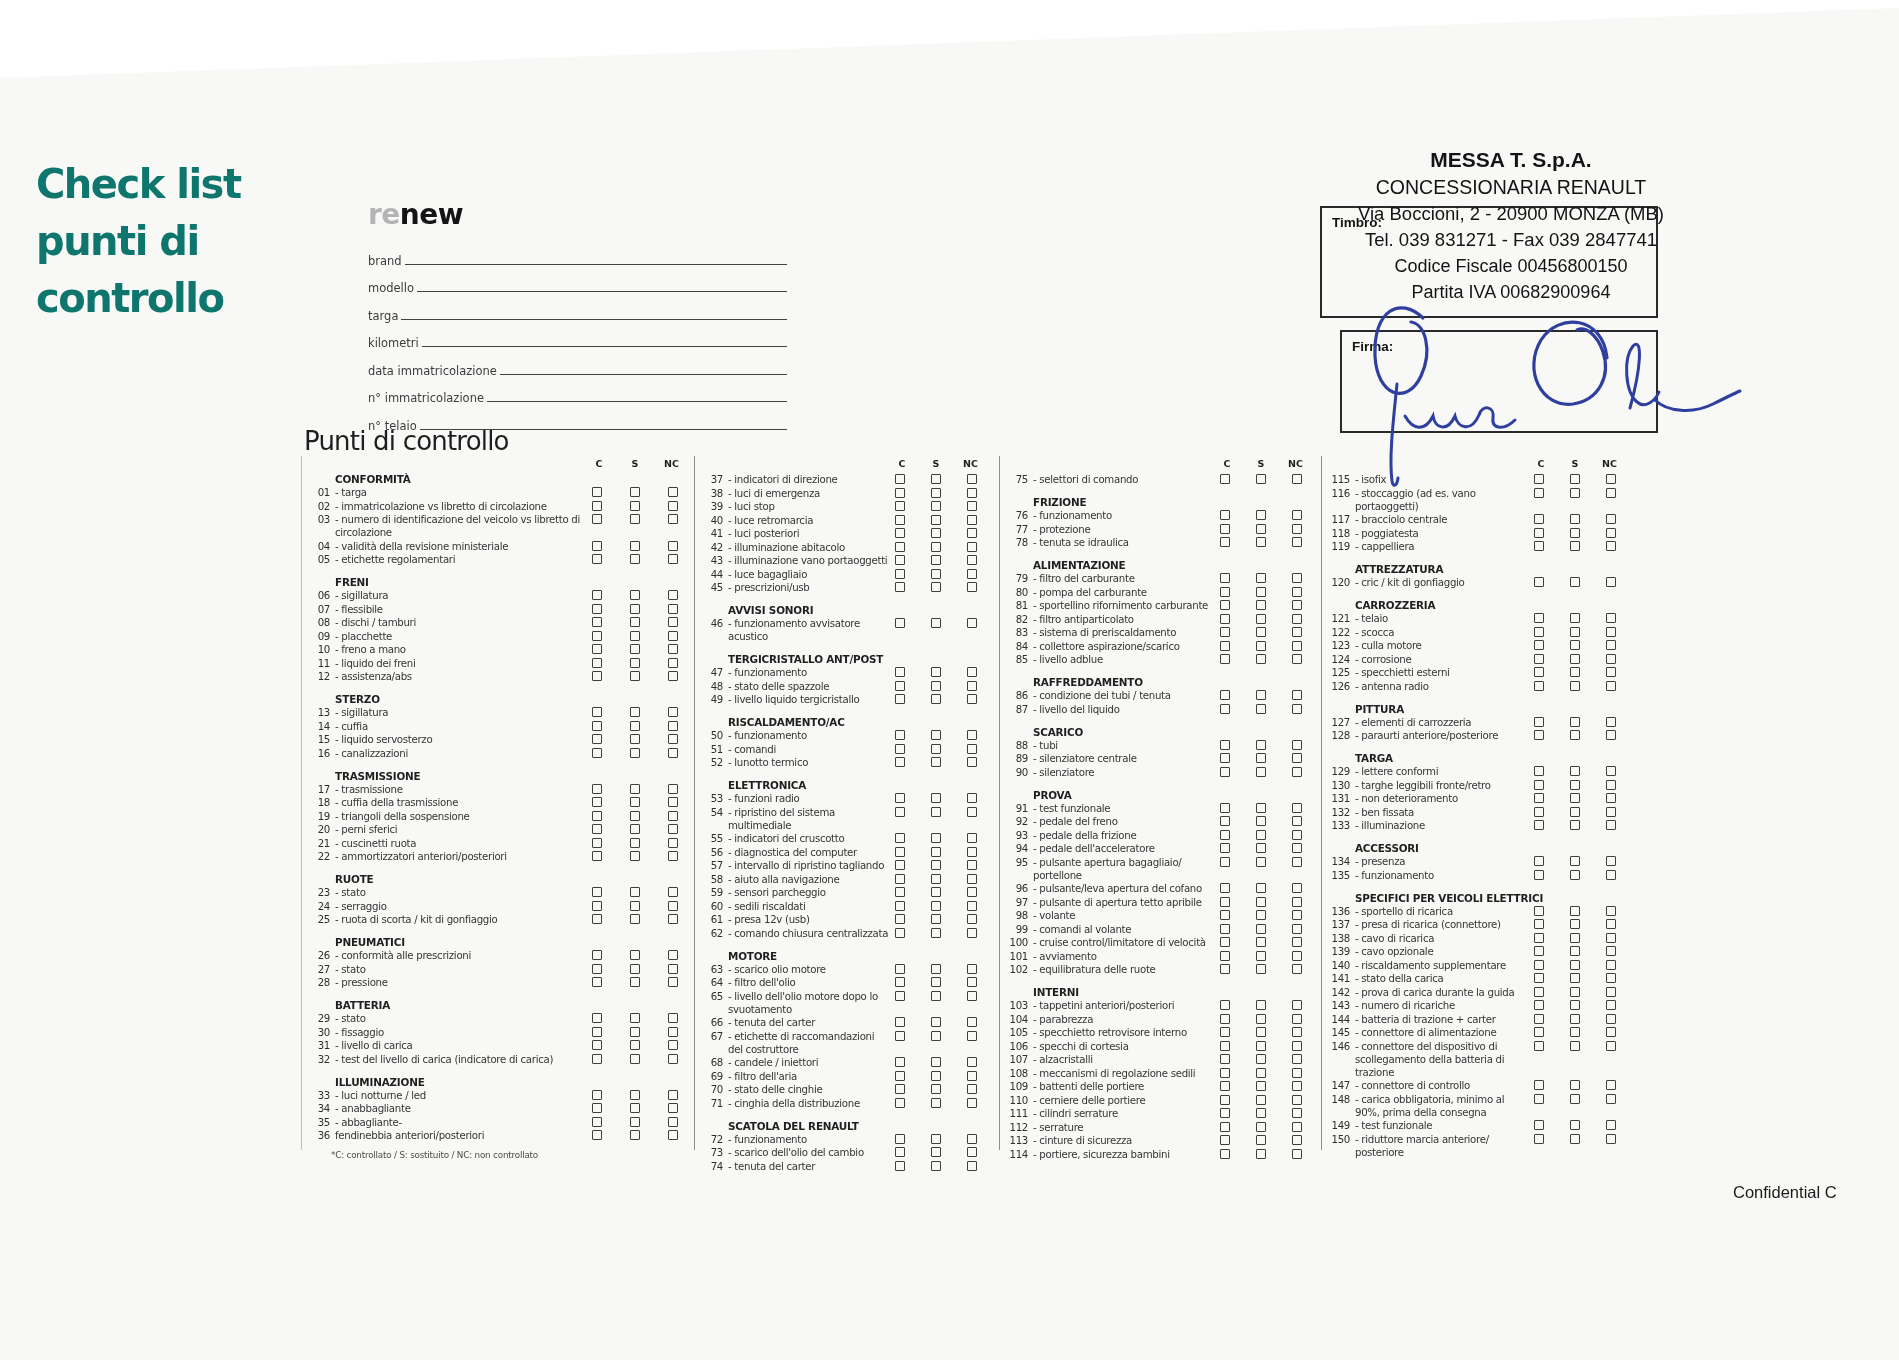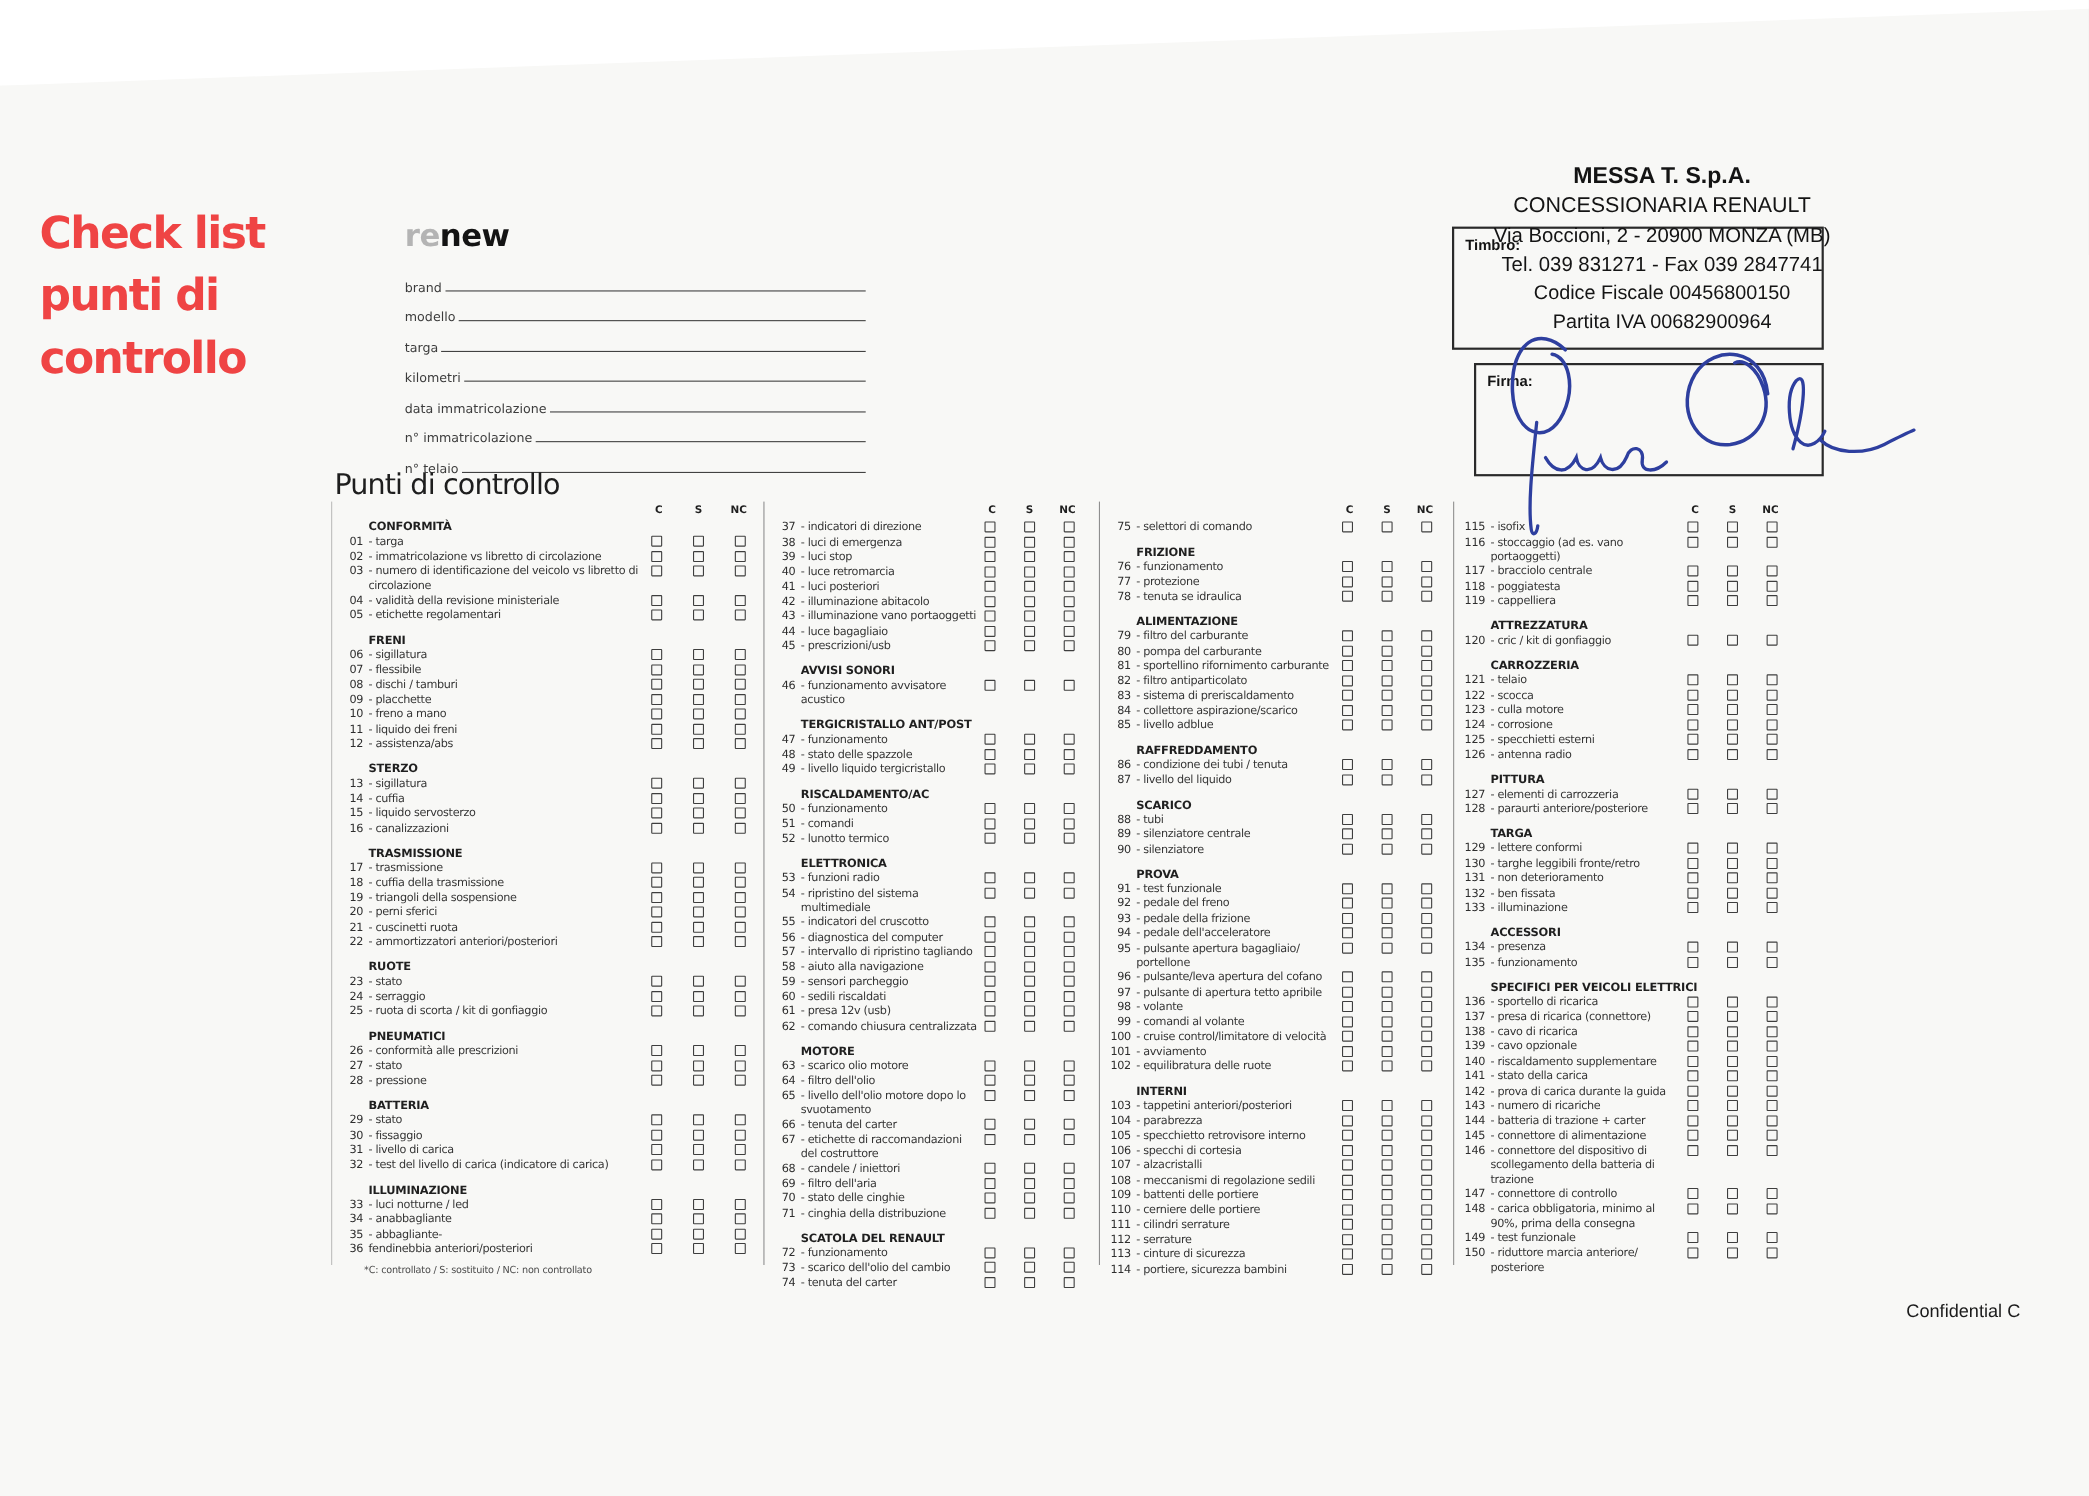--- a/index.html
+++ b/index.html
@@ -11,21 +11,21 @@
   .top-wedge {
     position:absolute; top:0; left:0; width:100%; height:100px;
     background:#ffffff;
     clip-path:polygon(0 0, 100% 0, 100% 8px, 0 78px);
   }
 
   
   .main-title {
     position:absolute; left:36px; top:156px;
     font-size:40px; line-height:57px; font-weight:700;
-    color:#ef4444; letter-spacing:-1.5px;margin-top:28px;
+    color:#0f766e; letter-spacing:-1.5px;
   }
 
   
   .logo { position:absolute; left:368px; top:198px; font-size:28px; font-weight:700; letter-spacing:-0.5px; }
   .logo-re { color:#b4b4b4; }
   .logo-new { color:#141414; }
 
   .fields { position:absolute; left:368px; top:240px; width:419px; }
   .field { display:flex; align-items:flex-end; height:27.5px;justify-content:center; }
   .field-label { font-size:11.5px; color:#3c3c3c; white-space:nowrap; padding-right:3px; }

